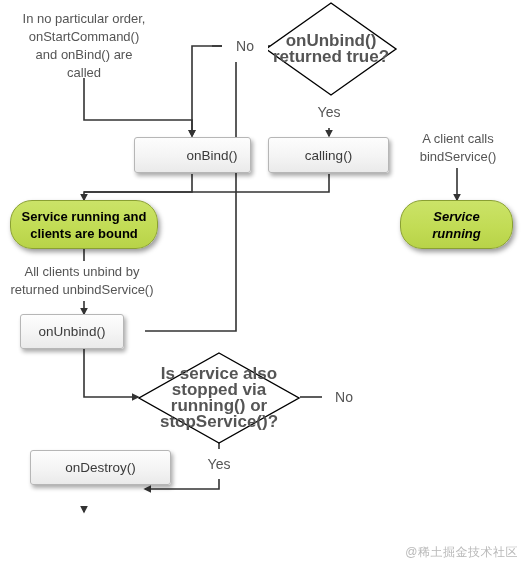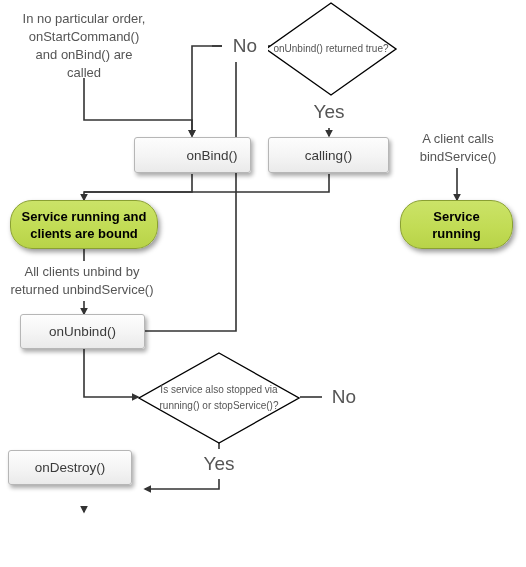--- a/index.html
+++ b/index.html
@@ -37,21 +37,21 @@
     align-items: center;
     justify-content: center;
     z-index: 3;
   }
 
   
   .edge-label {
     position: absolute;
     background: #ffffff;
     color: #555555;
-    font-size: 19px;
+    font-size: 14px;
     line-height: 16px;
     text-align: center;
     display: flex;
     align-items: center;
     justify-content: center;
     z-index: 4;
   }
 
   
   .proc {
@@ -109,24 +109,25 @@
   .diamond-text {
     position: absolute;
     left: 0;
     top: 0;
     width: 100%;
     height: 100%;
     display: flex;
     align-items: center;
     justify-content: center;
     color: #555555;
-    font-size: 10px;
+    font-size: 17px;
     line-height: 16px;
     text-align: center;
     pointer-events: none;
+    font-weight: bold;
   }
 
   
   .watermark {
     position: absolute;
     right: 8px;
     bottom: 6px;
     color: #b9b9b9;
     font-size: 12px;
     letter-spacing: 0.5px;
@@ -225,31 +226,34 @@
   </div>
 
   <div class="proc" style="left:134px; top:137px; width:117px; height:36px;padding-left:39px;">
     <span>onBind()</span>
   </div>
 
   <div class="proc" style="left:268px; top:137px; width:121px; height:36px;">
     <span>calling()</span>
   </div>
 
-  <div class="proc" style="left:20px; top:314px; width:125px; height:35px;">
+  <div class="proc" style="left:20px; top:314px; width:104px; height:35px;">
     <span>onUnbind()</span>
   </div>
 
-  <div class="proc" style="left:8px; top:450px; width:124px; height:35px;">
+  <div class="proc" style="left:30px; top:450px; width:141px; height:35px;">
     <span>onDestroy()</span>
   </div>
 
   <div class="pill green" style="left:10px; top:200px; width:148px; height:49px;">
     <span style="padding:0 0;">Service running and clients are bound</span>
   </div>
 
-  <div class="pill green" style="left:400px; top:200px; width:113px; height:49px;">
+  <div class="pill green" style="left:400px; top:200px; width:113px; height:49px;font-style:italic;">
     <span style="padding:0 10px;">Service running</span>
   </div>
 
 
+  <div class="watermark">
+    <span>@稀土掘金技术社区</span>
+  </div>
 
 </div>
 
 </body></html>

